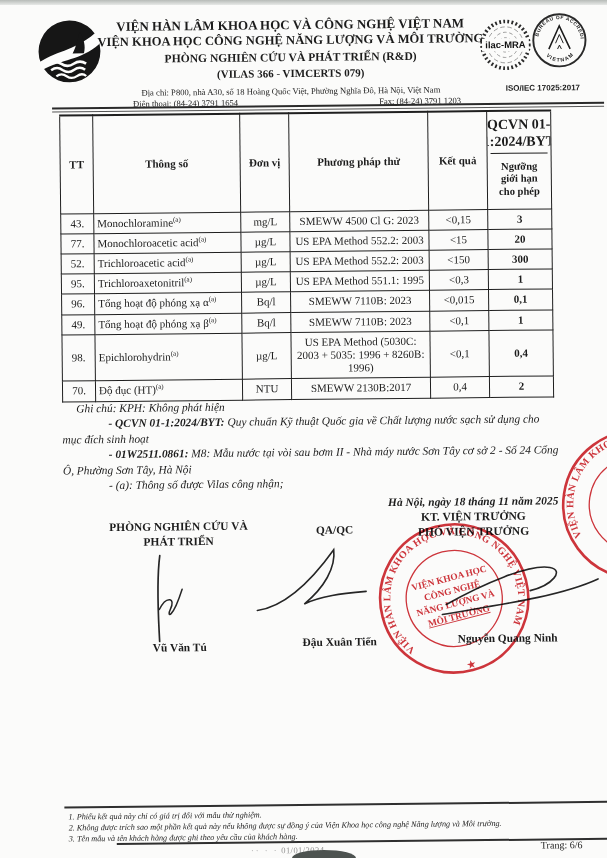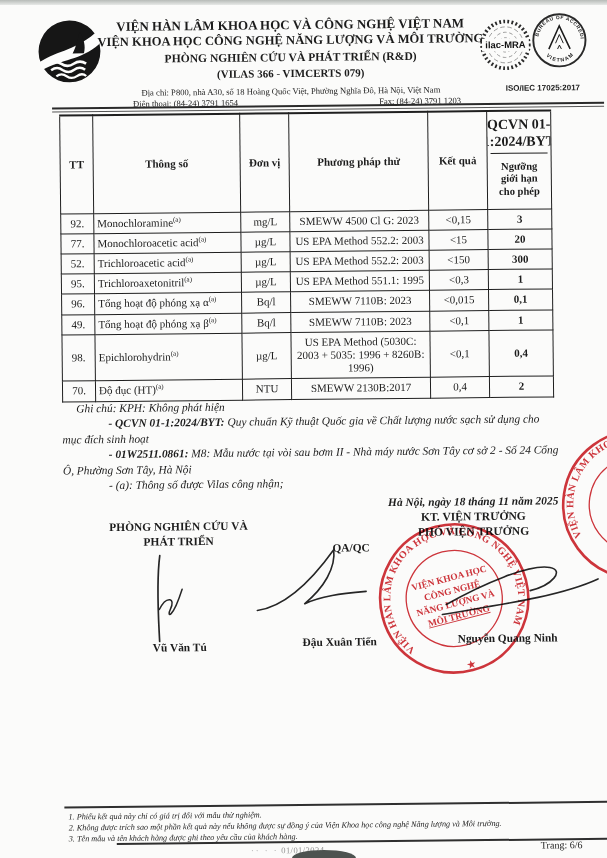--- a/index.html
+++ b/index.html
@@ -51,22 +51,22 @@
   .indent-small{text-indent:14px;}
   .indent-big{text-indent:46px;}
   .note-bold{font-weight:bold;}
 
   
   .sig-date-block{position:absolute;left:352px;top:496px;width:240px;text-align:center;}
   .sig-date{font-size:11.4px;font-style:italic;font-weight:bold;line-height:15px;}
   .sig-rtitle{font-size:11.6px;font-weight:bold;line-height:15px;}
   .sig-left-title{position:absolute;left:92px;top:518px;width:170px;text-align:center;
                   font-size:11.4px;font-weight:bold;line-height:15px;}
-  .sig-mid-title{position:absolute;left:298px;top:524px;width:70px;text-align:right;
-                 font-size:11.4px;font-weight:bold;margin-top:18px;}
+  .sig-mid-title{position:absolute;left:298px;top:524px;width:70px;text-align:center;
+                 font-size:11.4px;font-weight:bold;}
   .sig-name{position:absolute;font-size:11.4px;font-weight:bold;text-align:center;}
   .name-left{left:112px;top:640px;width:130px;}
   .name-mid{left:262px;top:636px;width:150px;}
   .name-right{left:420px;top:634px;width:170px;}
   .sig-stroke{position:absolute;}
 
   
   .stamp{position:absolute;mix-blend-mode:multiply;opacity:.93;}
   .stamp-main{left:372px;top:520px;transform:rotate(-14deg);}
   .stamp-edge{left:556px;top:428px;transform:rotate(9deg);}
@@ -156,21 +156,21 @@
         <th class="h-main">Phương pháp thử</th>
         <th class="h-main">Kết quả</th>
         <th class="c-qcvn">
           <div class="qcvn-top">QCVN 01-1:2024/BYT</div>
           <div class="qcvn-sub">Ngưỡng giới hạn cho phép</div>
         </th>
       </tr>
     </thead>
     <tbody>
         <tr>
-          <td class="cell-tt">92.</td>
+          <td class="cell-tt">43.</td>
           <td class="cell-param">Monochloramine<sup class="pm">(a)</sup></td>
           <td class="cell-unit">mg/L</td>
           <td class="cell-method">SMEWW 4500 Cl G: 2023</td>
           <td class="cell-result">&lt;0,15</td>
           <td class="cell-limit">3</td>
         </tr>
         <tr>
           <td class="cell-tt">77.</td>
           <td class="cell-param">Monochloroacetic acid<sup class="pm">(a)</sup></td>
           <td class="cell-unit">µg/L</td>

